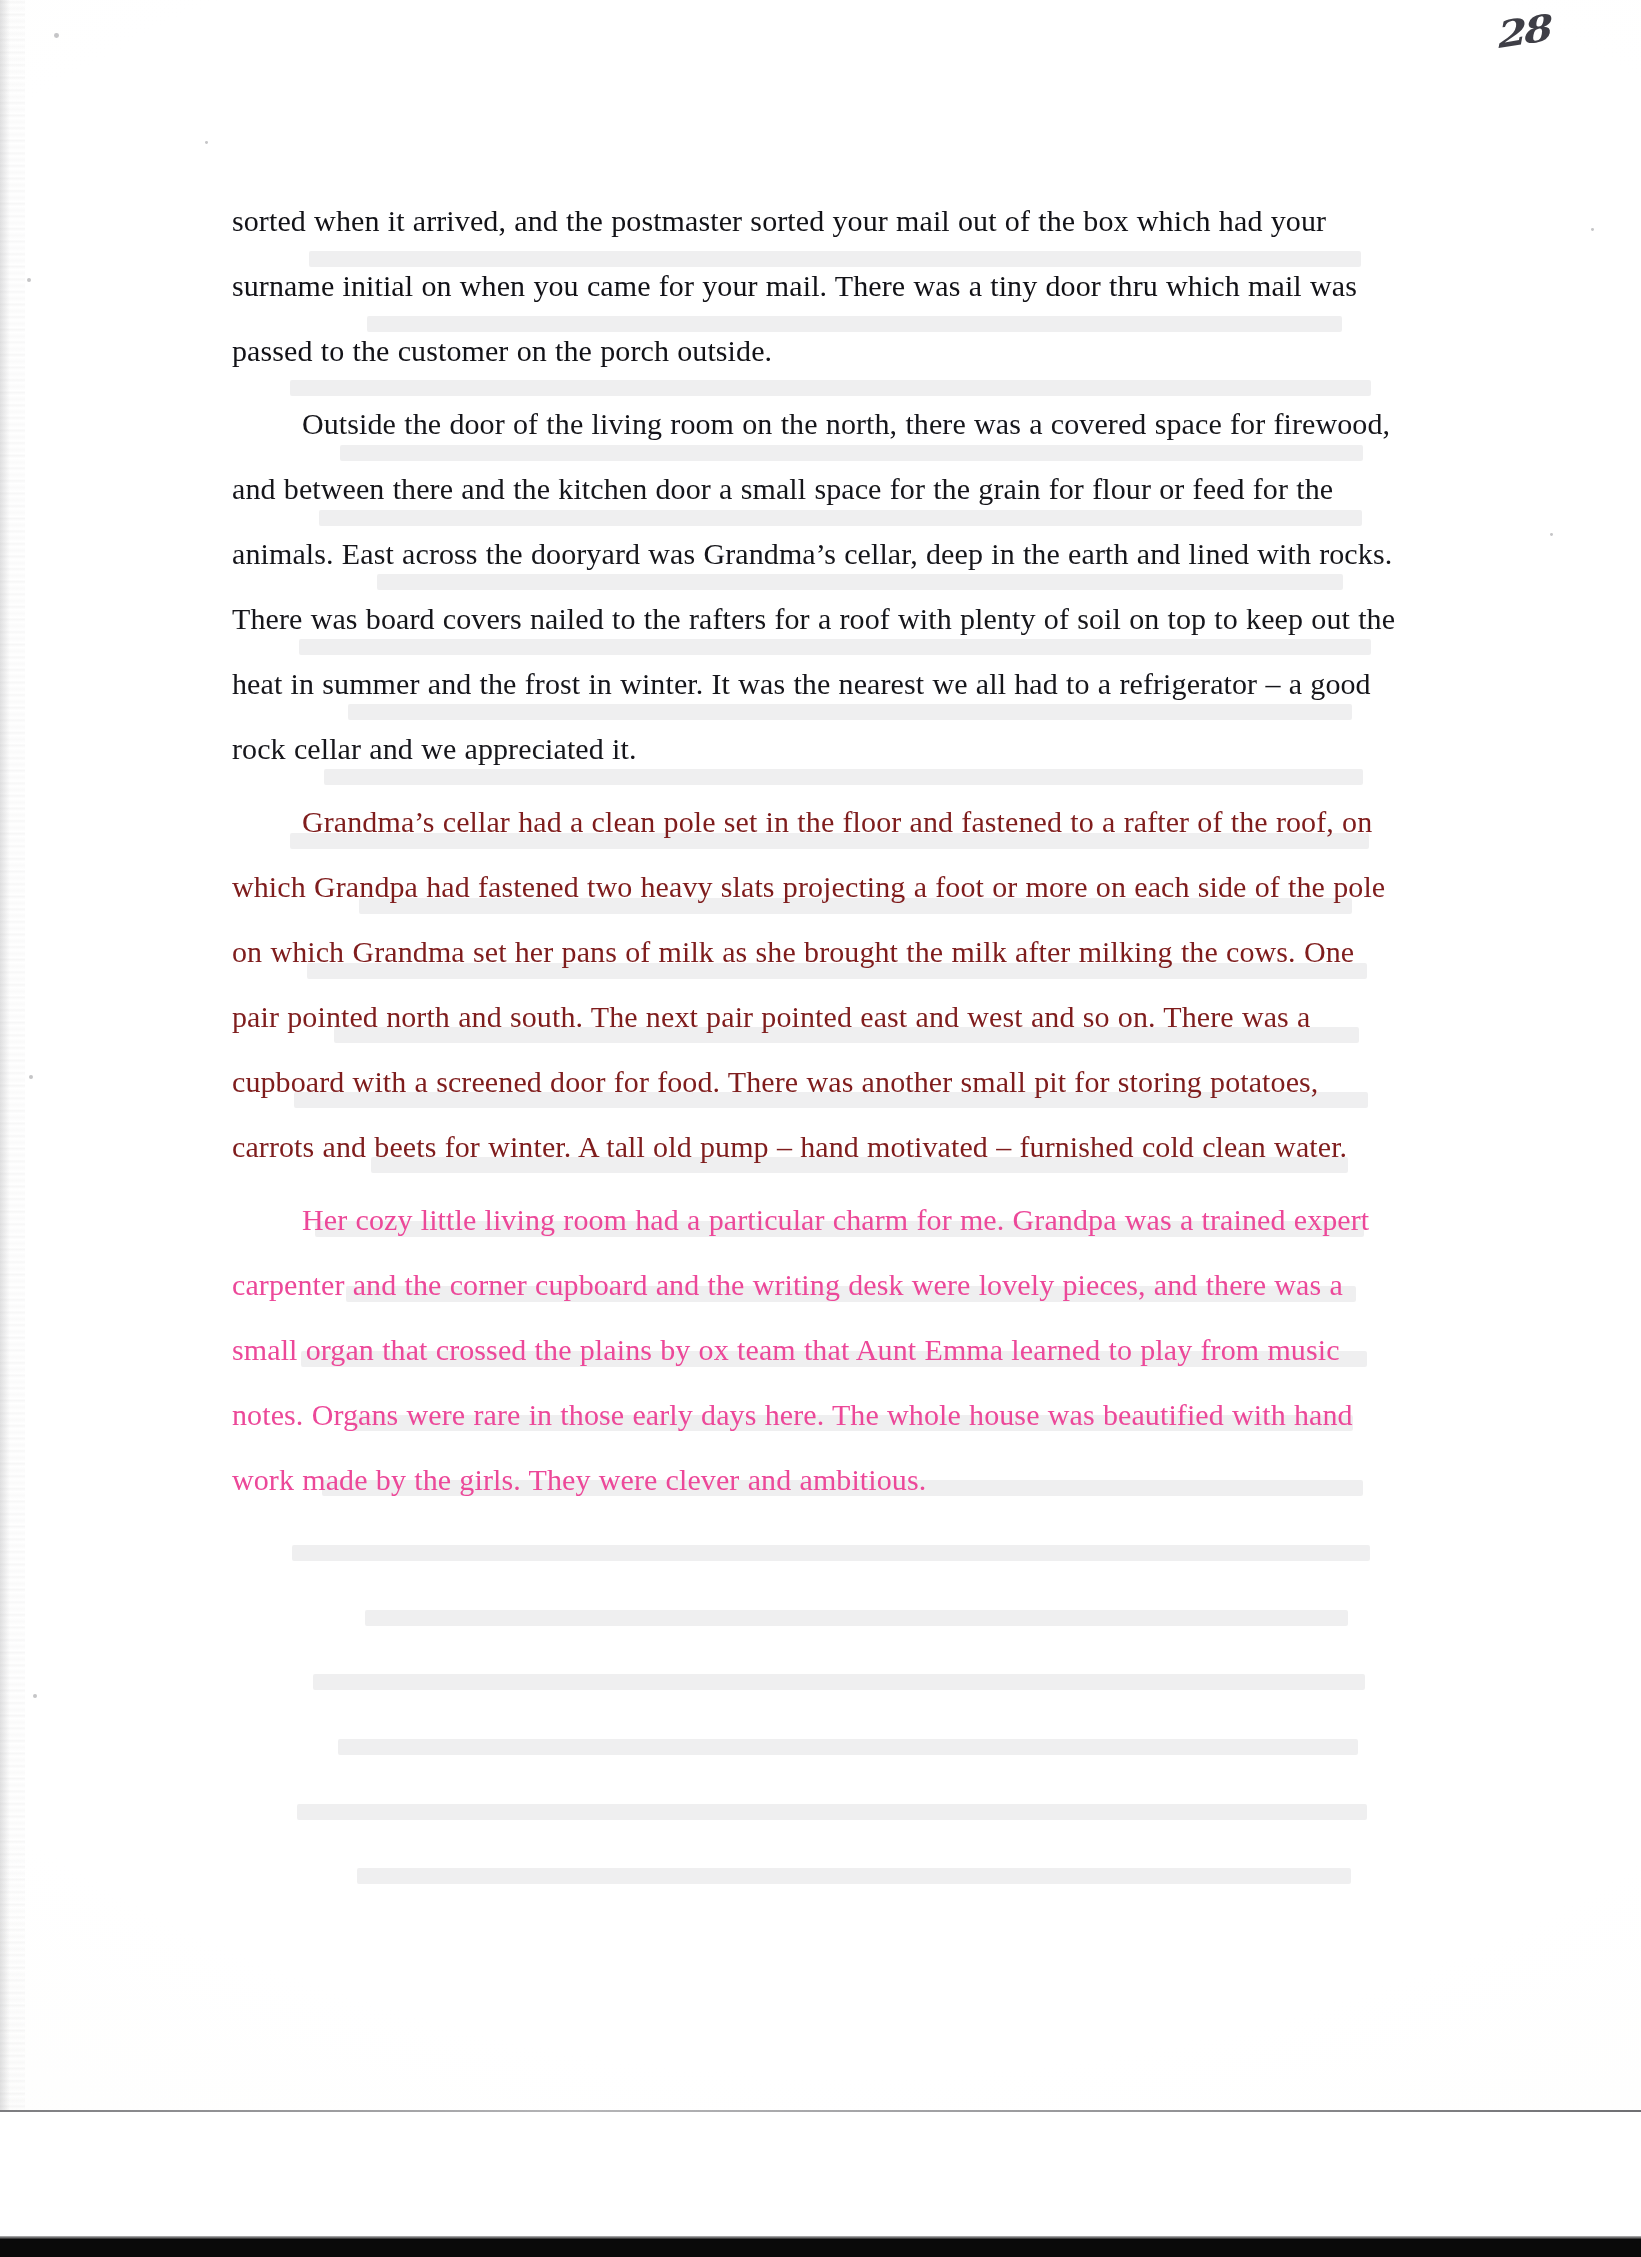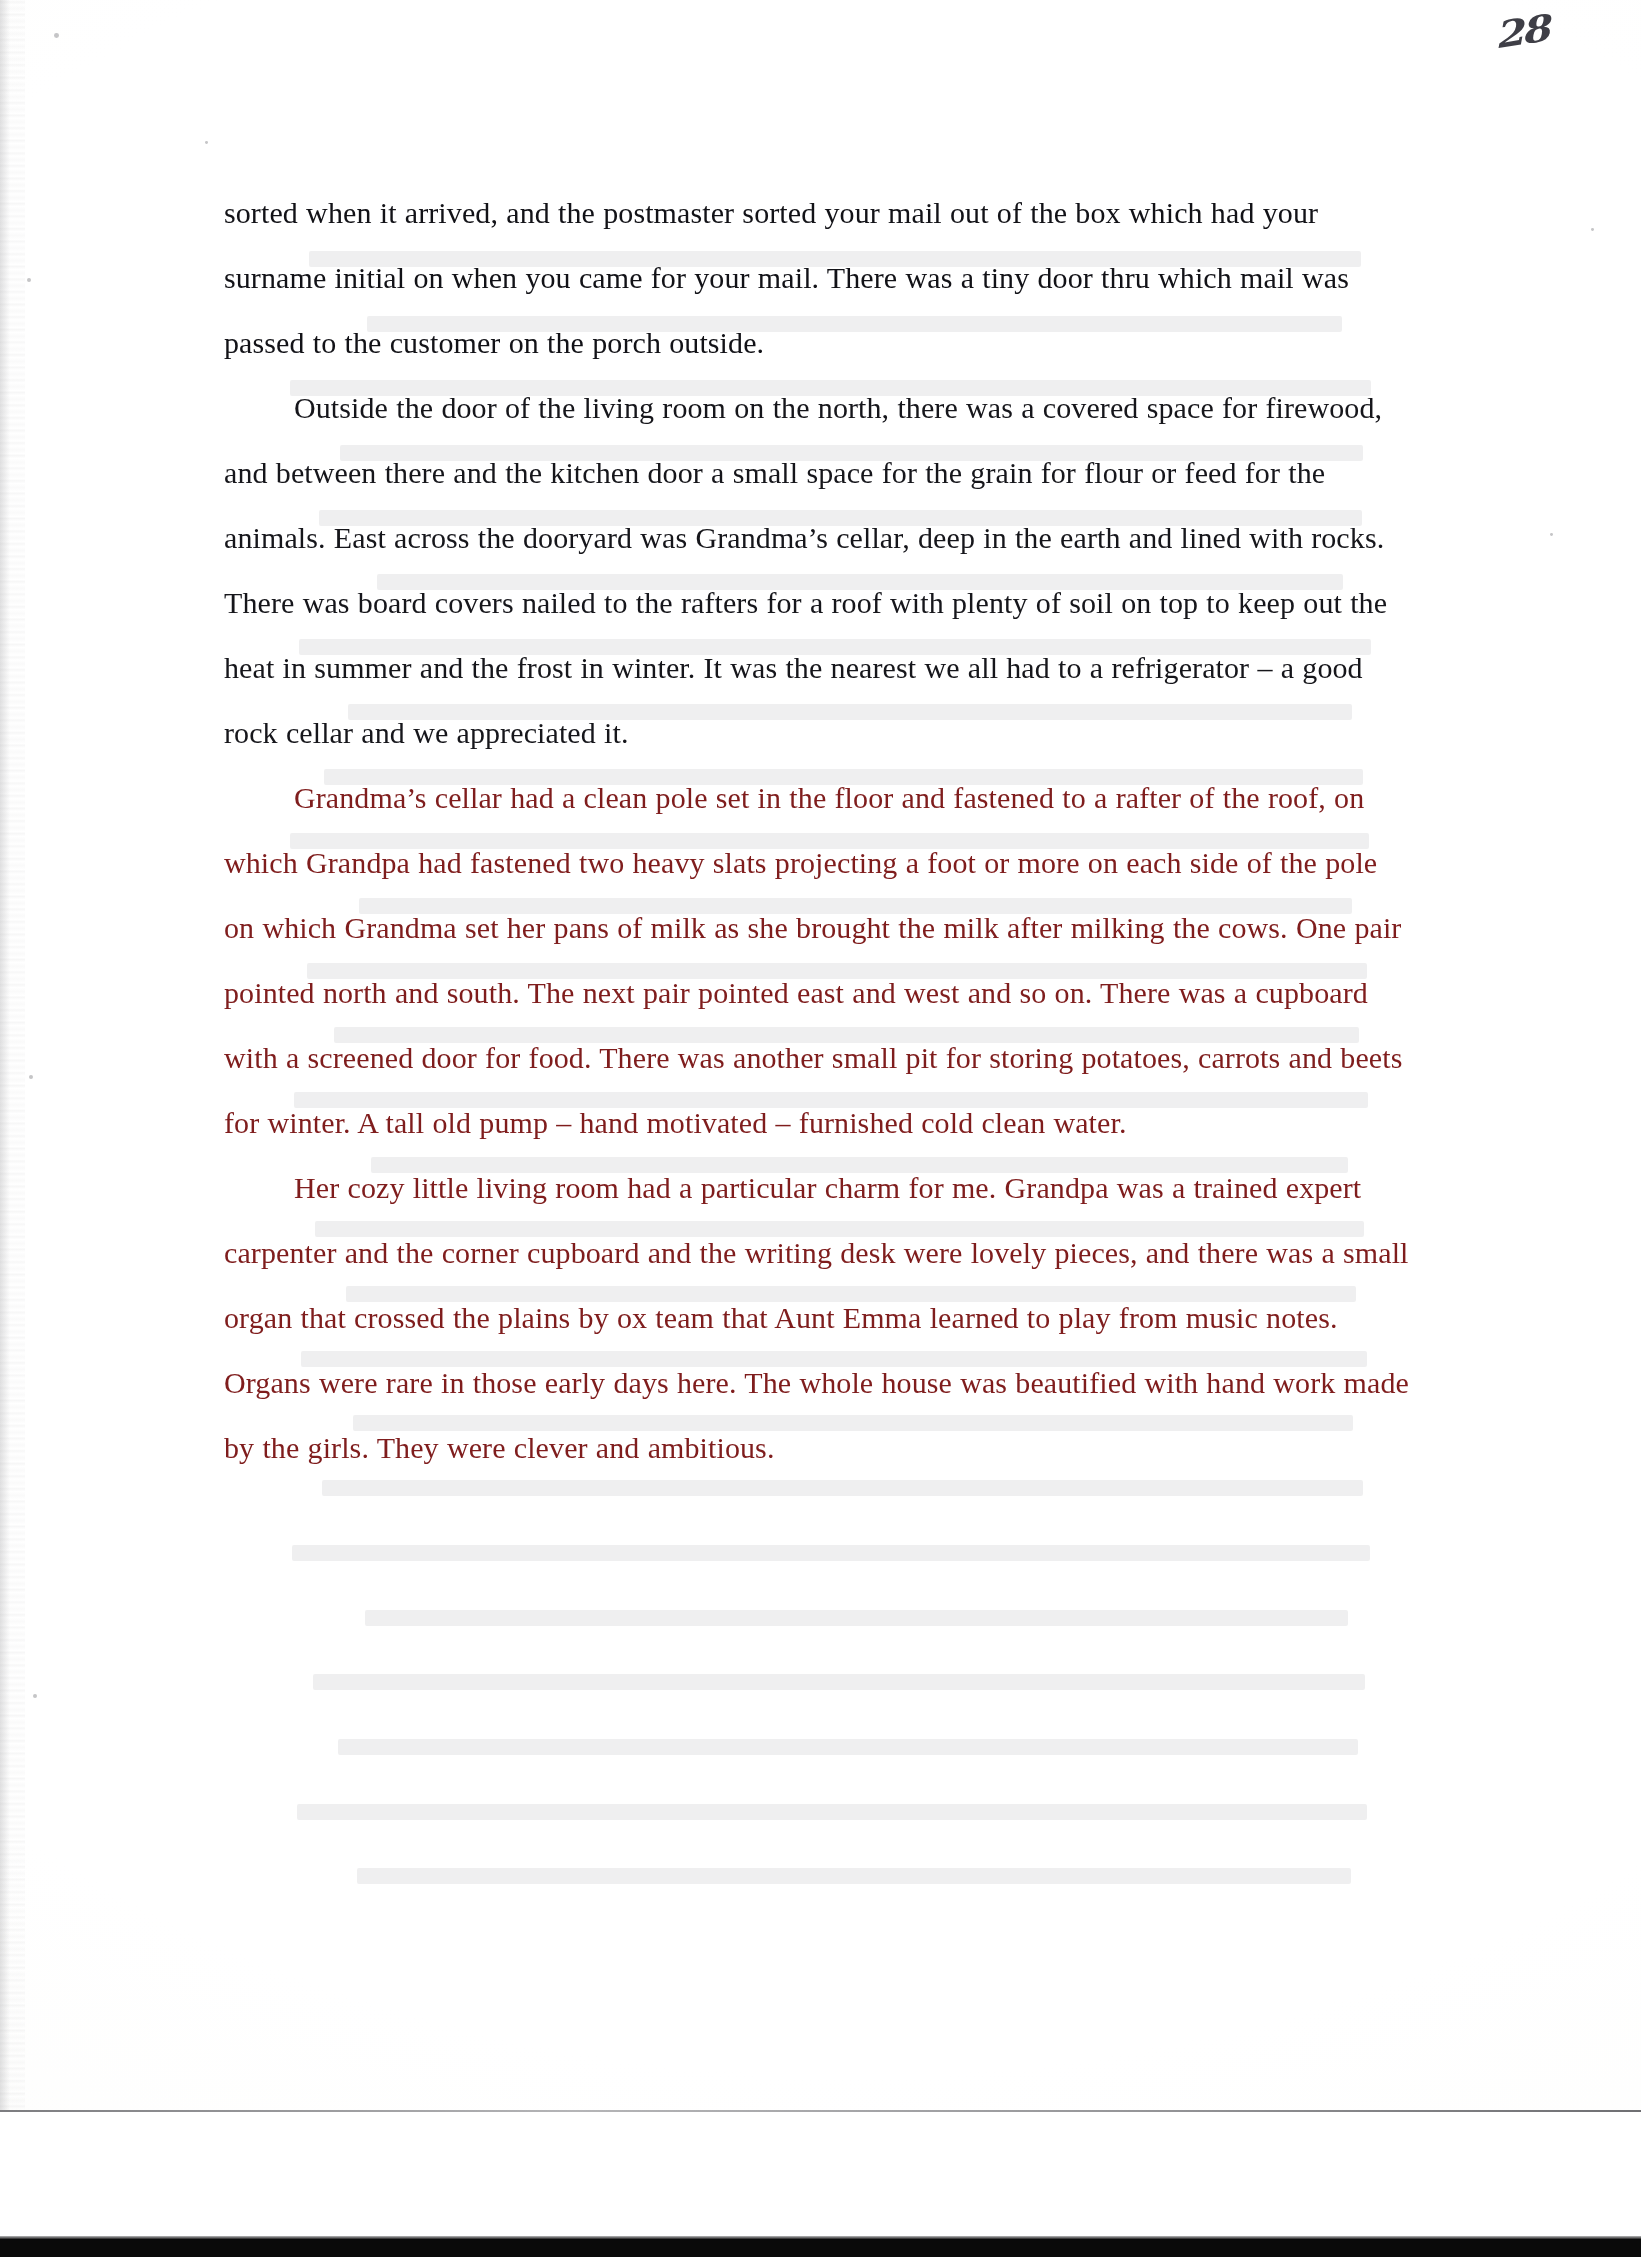--- a/index.html
+++ b/index.html
@@ -127,33 +127,33 @@
     width: 1188px;
     font-size: 30px;
     line-height: 65px;
     color: #15151a;
     text-align: left;
     letter-spacing: 0.1px;
     word-spacing: 0.6px;
   }
 
   .body-text p {
-    margin: 0;
+    margin: 8px;
     text-indent: 0;
   }
 
   .body-text p.indented {
     text-indent: 70px;
   }
 
   
   .body-text p:nth-child(1) { color: #121217; }
   .body-text p:nth-child(2) { color: #16161b; }
   .body-text p:nth-child(3) { color: #7f1d1d; }
-  .body-text p:nth-child(4) { color: #7f1d1d; }
+  .body-text p:nth-child(4) { color: #ec4899; }
   .body-text p:nth-child(5) { color: #131318; }
 
   
 
   .ghost-layer {
     position: absolute;
     left: 0;
     top: 0;
     width: 1641px;
     height: 2113px;

